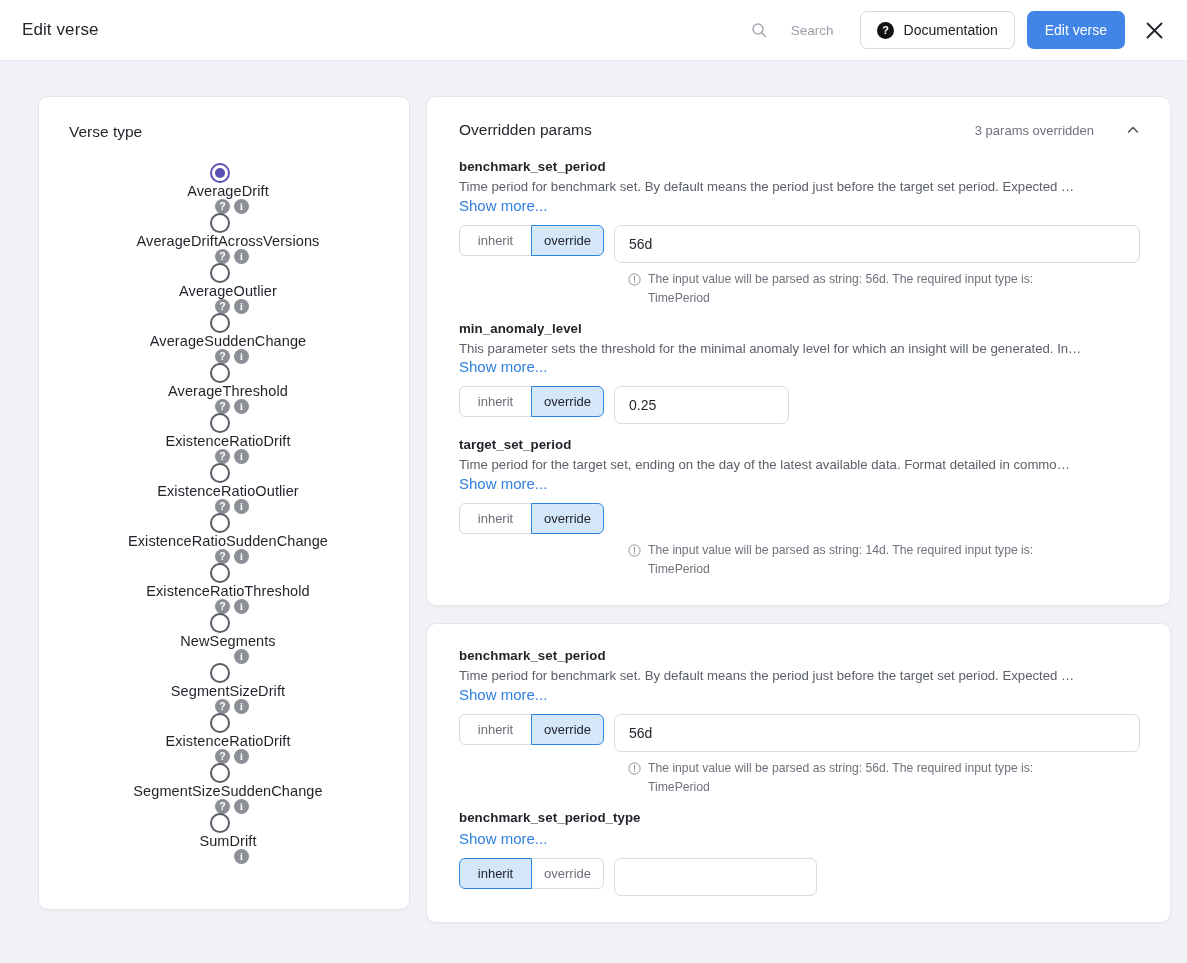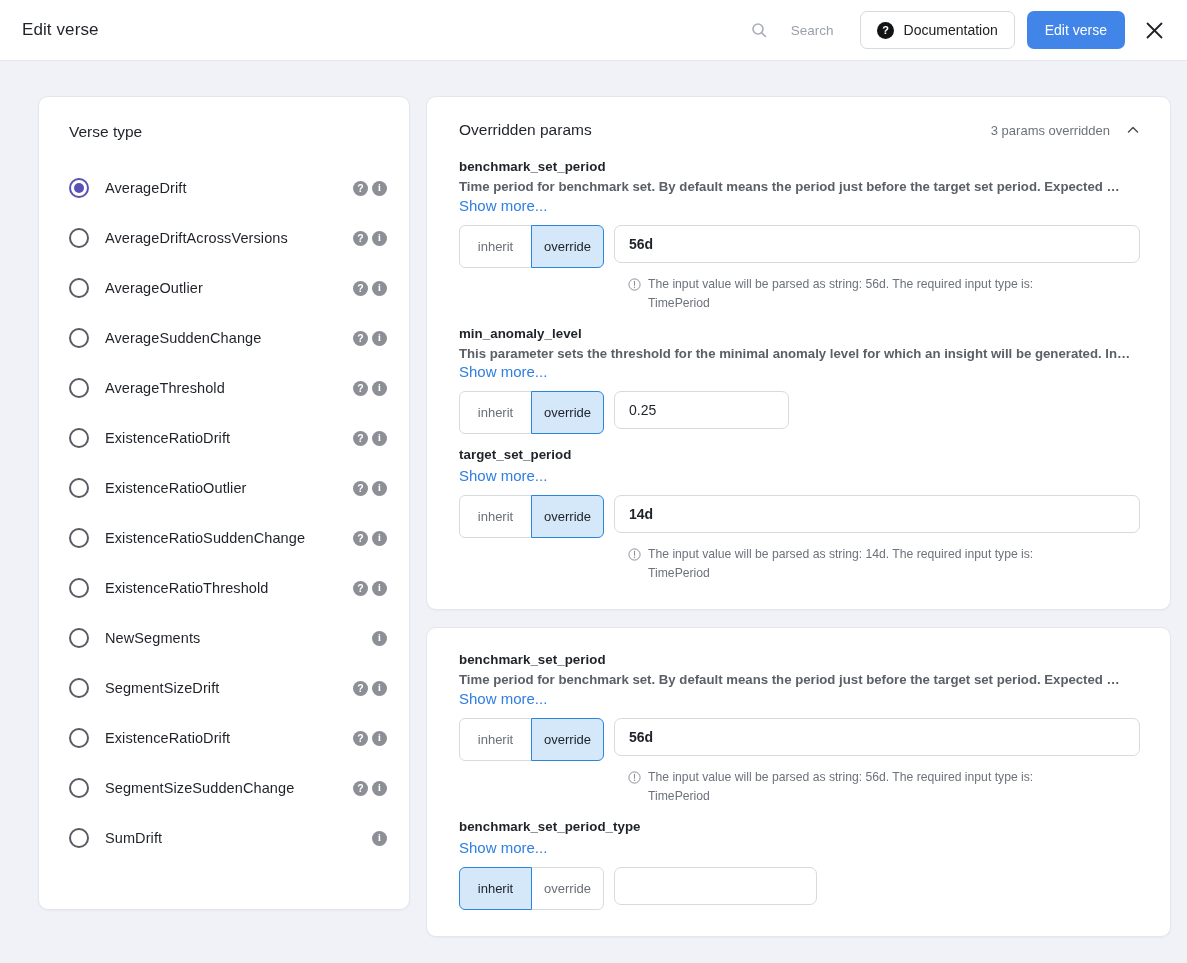--- a/index.html
+++ b/index.html
@@ -52,21 +52,21 @@
     border: 1px solid #e4e6ed;
     border-radius: 10px;
     box-shadow: 0 1px 2px rgba(16,24,40,.04);
   }
 
   
   .sidebar { width: 372px; flex: 0 0 372px; height: 814px; padding: 26px 22px 20px 30px; }
   .sidebar-title { font-size: 15.5px; color: #1f2329; margin-bottom: 22px; }
   .verse-row {
     display: flex; align-items: center;
-    height: 50px; cursor: pointer;
+    height: 50px; cursor: pointer; flex-direction: column;
   }
   .radio {
     width: 20px; height: 20px; flex: 0 0 20px;
     border-radius: 50%; border: 2px solid #5b5b66;
     margin-right: 16px; position: relative; background: #fff;
   }
   .verse-row.selected .radio { border-color: #5a51b5; }
   .verse-row.selected .radio::after {
     content: ""; position: absolute; inset: 3px;
     background: #5a51b5; border-radius: 50%;
@@ -85,55 +85,55 @@
   
   .rightcol {
     flex: 1; min-width: 0;
     display: flex; flex-direction: column; gap: 17px;
     overflow: hidden;
   }
   .panel { padding: 24px 30px 22px 32px; }
   .panel-head {
     display: flex; align-items: center;
     margin-bottom: 20px;
+    gap: 16px;
   }
   .panel-title { font-size: 15.5px; color: #1f2329; }
   .panel-meta { margin-left: auto; font-size: 13px; color: #6d727c; margin-right: 16px; }
   .chev { width: 14px; height: 14px; cursor: pointer; }
 
   .param { margin-bottom: 4px; }
   .param-name { font-size: 13.3px; font-weight: bold; color: #1f2329; margin-bottom: 4px; letter-spacing: .05px; }
   .param-desc {
     font-size: 13.2px; color: #5a5f68; line-height: 1.35;
     white-space: nowrap; overflow: hidden; text-overflow: ellipsis;
     max-width: 680px;
-    font-weight: bold;
   }
   .show-more { font-size: 15px; color: #2f7ee0; cursor: pointer; display: inline-block; margin-top: 1px; }
 
   .control-row { display: flex; align-items: flex-start; gap: 10px; margin-top: 10px; }
   .toggle { display: flex; flex: 0 0 auto; }
   .toggle button {
-    height: 43px; min-width: 73px; padding: 0 12px;
+    height: 31px; min-width: 73px; padding: 0 12px;
     font-size: 13px; font-family: "Liberation Sans", sans-serif;
     background: #fff; border: 1px solid #d6dae1; color: #6a6f78;
     cursor: pointer;
   }
   .toggle button:first-child { border-radius: 6px 0 0 6px; }
   .toggle button:last-child { border-radius: 0 6px 6px 0; margin-left: -1px; }
   .toggle button.active {
     background: #d5e8fa; border-color: #2a86dd; color: #21252b; position: relative; z-index: 2;
   }
   .field {
     height: 38px; border: 1px solid #d6dae1; border-radius: 7px;
     padding: 0 14px; font-size: 14px; color: #1f2329;
     font-family: "Liberation Sans", sans-serif; background: #fff;
     outline: none;
   }
-  .field.wide { flex: 1; min-width: 0; font-weight: bold; }
+  .field.wide { flex: 1; min-width: 0; }
   .field.narrow { width: 175px; flex: 0 0 175px; }
   .field.medium { width: 203px; flex: 0 0 203px; }
 
   .hint {
     display: flex; gap: 7px; margin: 7px 0 0 169px;
     font-size: 12.2px; color: #6d727c; line-height: 1.55; max-width: 420px;
   }
   .hint-ico { flex: 0 0 13px; margin-top: 3px; }
 
   .param + .param { margin-top: 13px; }
@@ -315,26 +315,25 @@
               </svg>
               <span>The input value will be parsed as string: 56d. The required input type is: TimePeriod</span>
             </div></div>
           <div class="param"><div class="param-name">min_anomaly_level</div><div class="param-desc">This parameter sets the threshold for the minimal anomaly level for which an insight will be generated. In…</div><span class="show-more">Show more...</span><div class="control-row">
               <div class="toggle">
                 <button class="">inherit</button>
                 <button class="active">override</button>
               </div>
               <input class="field narrow" value="0.25" style="">
             </div></div>
-          <div class="param"><div class="param-name">target_set_period</div><span class="show-more">Show more...</span><div class="control-row">
+          <div class="param"><div class="param-name">target_set_period</div><div class="param-desc">Time period for the target set, ending on the day of the latest available data. Format detailed in commo…</div><span class="show-more">Show more...</span><div class="control-row">
               <div class="toggle">
                 <button class="">inherit</button>
                 <button class="active">override</button>
               </div>
-              <input class="field wide" value="14d" style="">
             </div><div class="hint">
               <svg class="hint-ico" width="13" height="13" viewBox="0 0 13 13">
                 <circle cx="6.5" cy="6.5" r="5.6" fill="none" stroke="#8b9097" stroke-width="1"></circle>
                 <line x1="6.5" y1="3.4" x2="6.5" y2="7.2" stroke="#8b9097" stroke-width="1.1" stroke-linecap="round"></line>
                 <circle cx="6.5" cy="9.3" r="0.7" fill="#8b9097"></circle>
               </svg>
               <span>The input value will be parsed as string: 14d. The required input type is: TimePeriod</span>
             </div></div>
         </div>
     </div>

